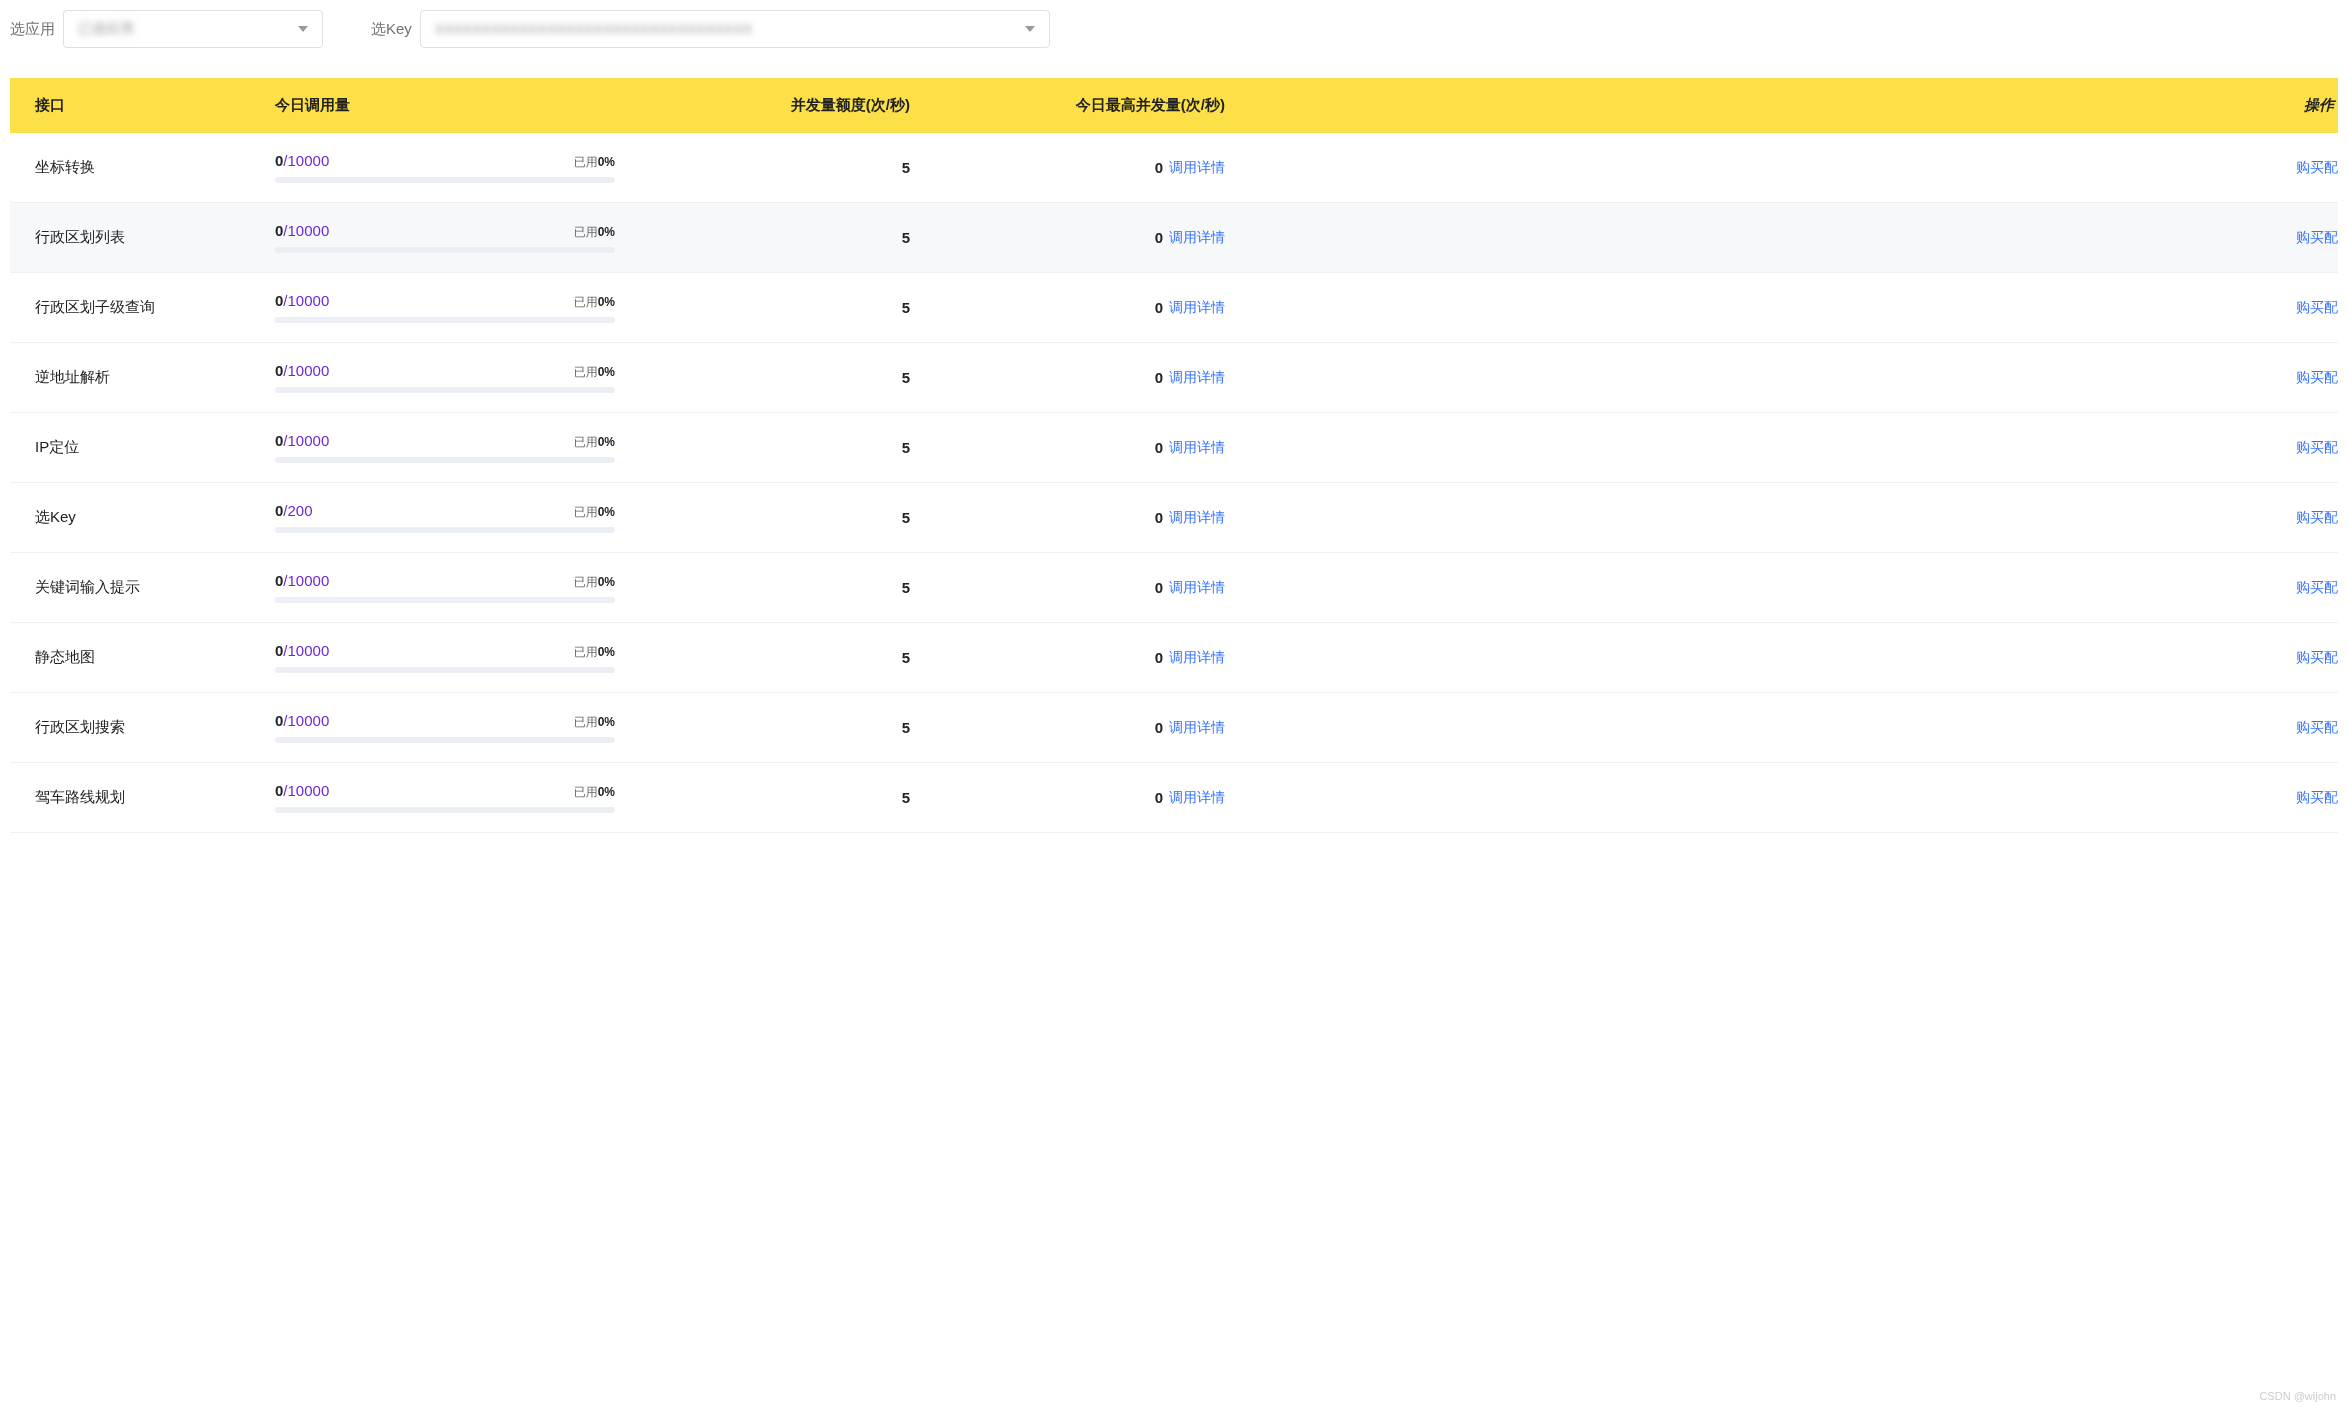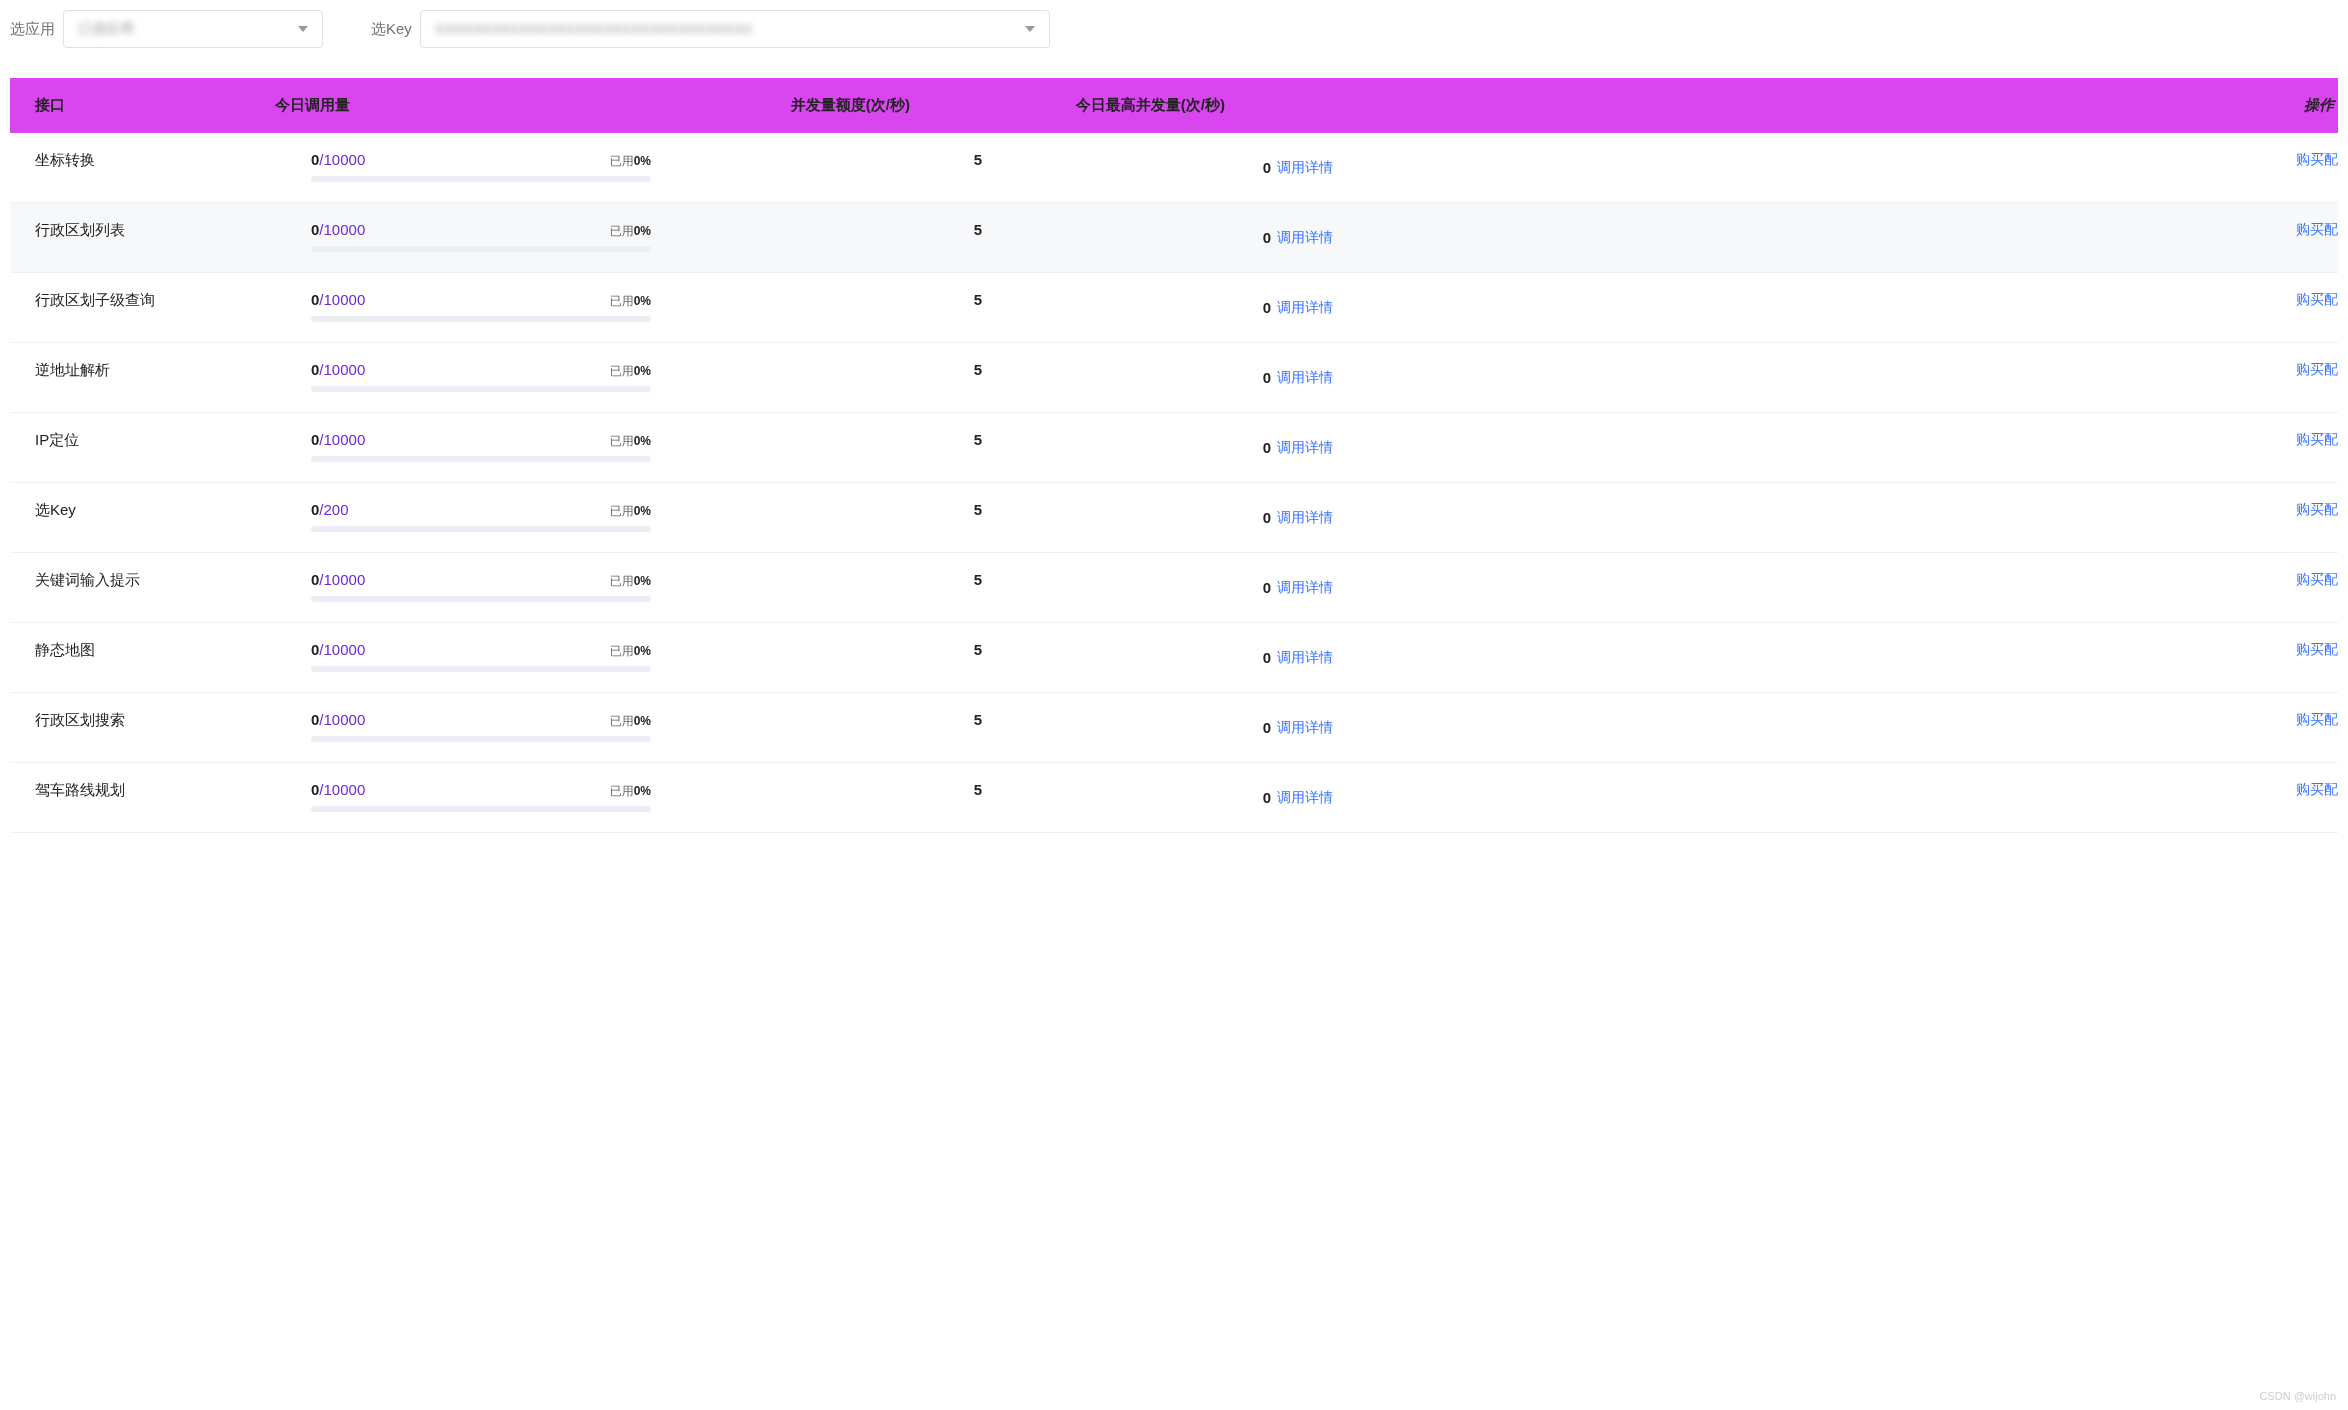--- a/index.html
+++ b/index.html
@@ -56,32 +56,32 @@
       border-left: 5px solid transparent;
       border-right: 5px solid transparent;
       border-top: 6px solid #999;
       margin-left: 8px;
     }
     .table {
       width: 100%;
     }
     .table-header {
       display: flex;
-      background: #d946ef;
+      background: #fde047;
       padding: 18px 0;
       font-weight: 600;
       color: #222;
       font-size: 15px;
     }
     .table-row {
       display: flex;
       padding: 18px 0;
       border-bottom: 1px solid #f0f0f0;
+      align-items: center;
       min-height: 70px;
-      gap: 36px;
     }
     .table-row.alt {
       background: #f7f8fa;
     }
     .col-name {
       flex: 0 0 265px;
       padding-left: 25px;
       font-size: 15px;
       color: #222;
     }

